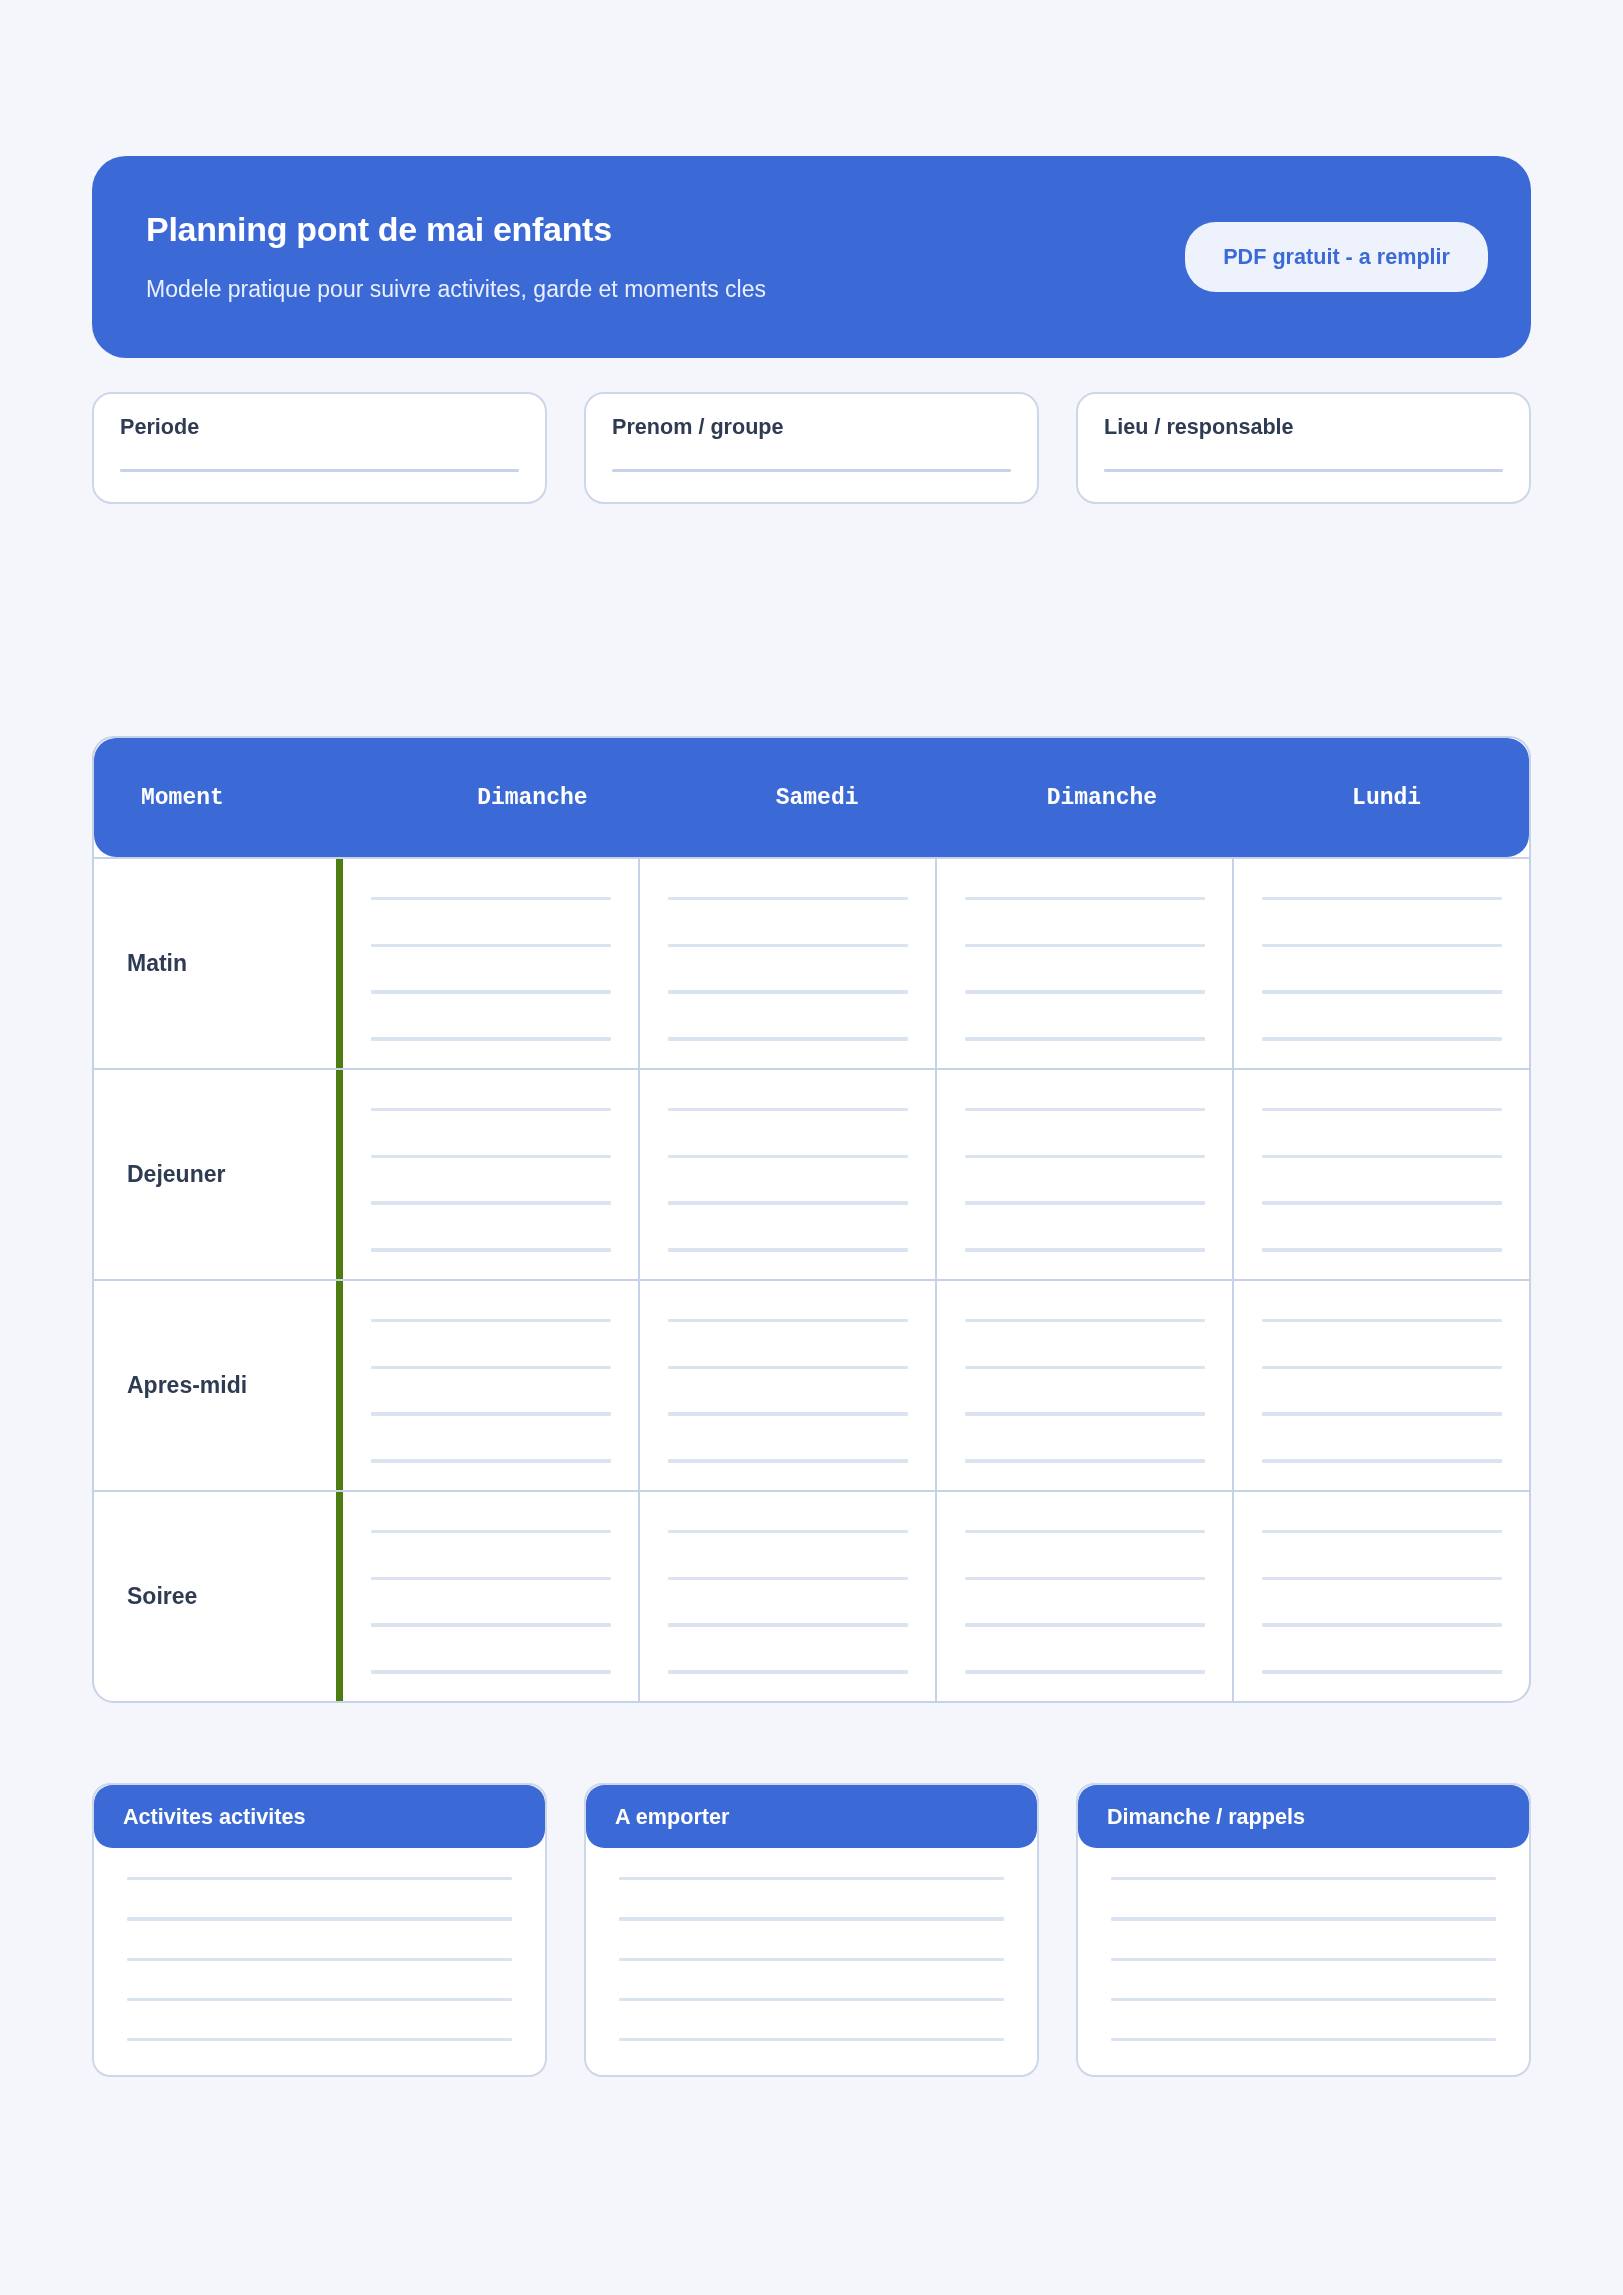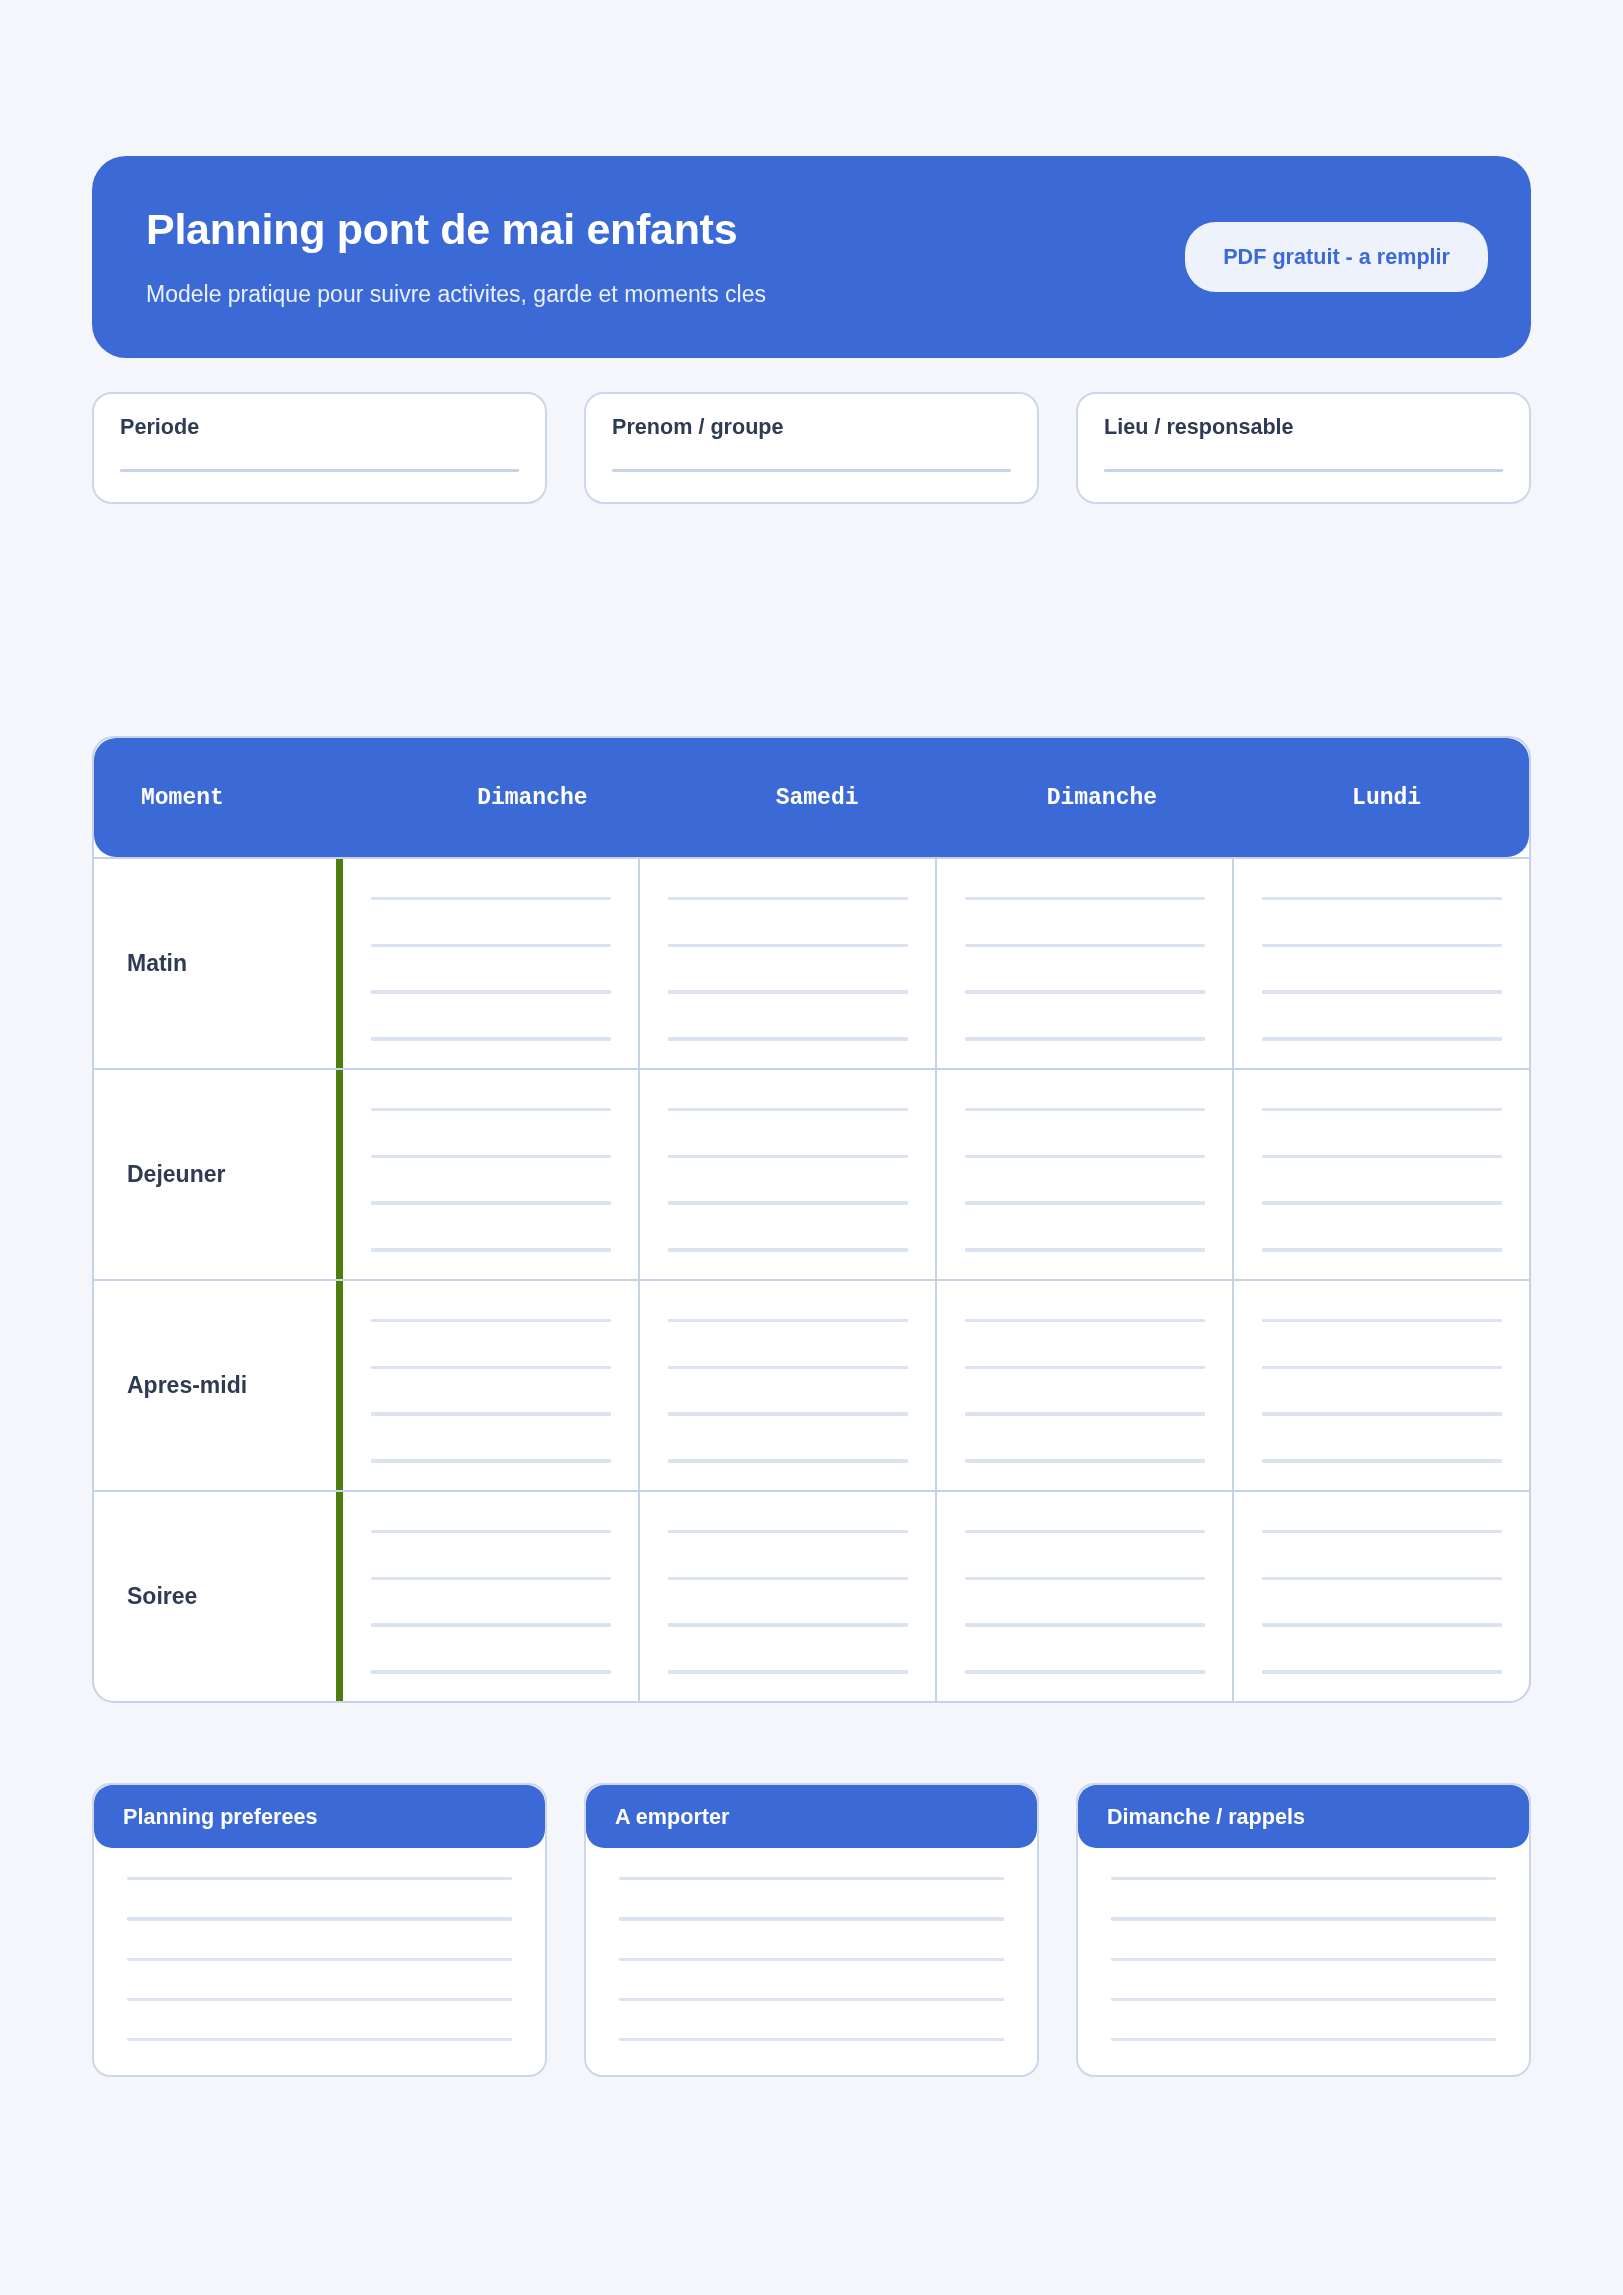--- a/index.html
+++ b/index.html
@@ -34,21 +34,21 @@
     align-items: center;
     justify-content: space-between;
   }
   .header-text {
     display: flex;
     flex-direction: column;
     justify-content: center;
   }
   .doc-title {
     color: #ffffff;
-    font-size: 43px;
+    font-size: 34px;
     font-weight: bold;
     letter-spacing: -0.3px;
     line-height: 1.05;
     margin: 0 0 30px 0;
   }
   .doc-subtitle {
     color: #eaf0fd;
     font-size: 23px;
     font-weight: normal;
     line-height: 1.1;
@@ -355,21 +355,21 @@
         <div class="cell-line"></div>
         <div class="cell-line"></div>
       </div>
     </div>
 
   </div>
 
   <div class="notes-row">
 
     <div class="note-card">
-      <div class="note-head">Planning preferees</div>
+      <div class="note-head">Activites activites</div>
       <div class="note-body">
         <div class="note-line"></div>
         <div class="note-line"></div>
         <div class="note-line"></div>
         <div class="note-line"></div>
         <div class="note-line"></div>
       </div>
     </div>
 
     <div class="note-card">

